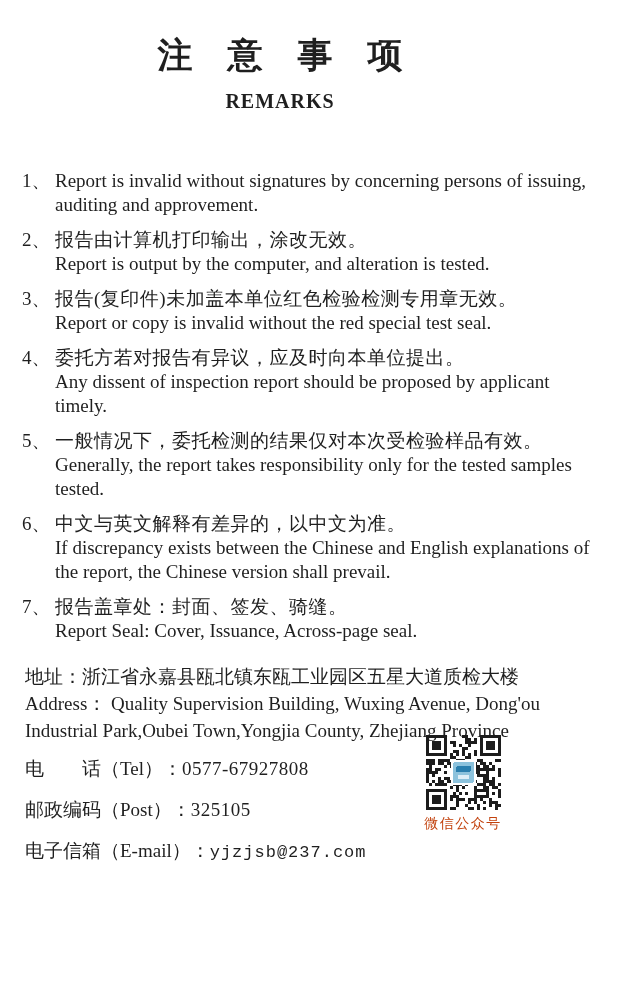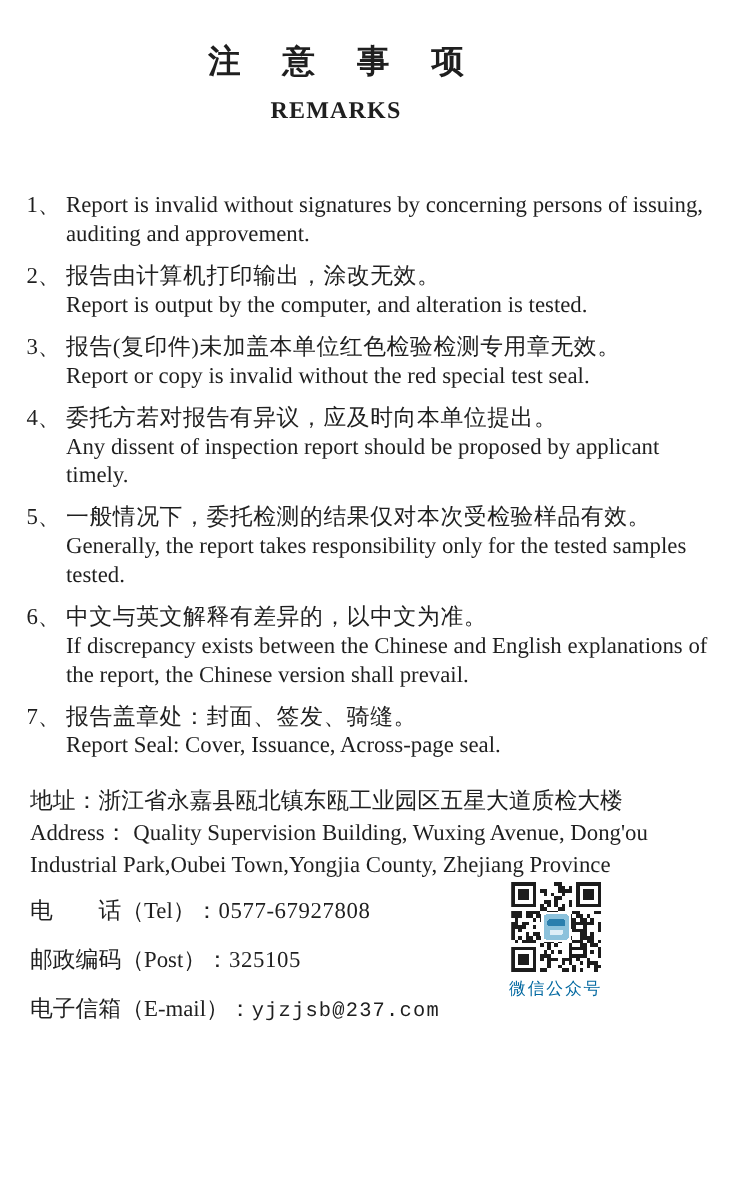--- a/index.html
+++ b/index.html
@@ -12,21 +12,21 @@
     font-family: "Liberation Serif", "DejaVu Serif", serif;
     overflow: hidden;
   }
   .header {
     padding-top: 36px;
     width: 560px;
     text-align: center;
   }
   .title-zh {
     margin: 0;
-    font-size: 27px;
+    font-size: 35px;
     font-weight: 600;
     letter-spacing: 35px;
     padding-left: 35px;
     line-height: 1.15;
     white-space: nowrap;
   }
   .title-en {
     margin: 14px 0 0 0;
     font-size: 20px;
     font-weight: 700;
@@ -66,21 +66,21 @@
     top: 735px;
     width: 80px;
     text-align: center;
   }
   .qr-box { width: 75px; height: 75px; margin: 0 auto; }
   .qr-caption {
     margin-top: 5px;
     font-size: 14px;
     letter-spacing: 1.5px;
     white-space: nowrap;
-    color: #0369a1;
+    color: #c2410c;
   }
 </style>
 </head>
 <body>
 
 <div class="page">
 
   <div class="header">
     <h1 class="title-zh">注意事项</h1>
     <h2 class="title-en">REMARKS</h2>

